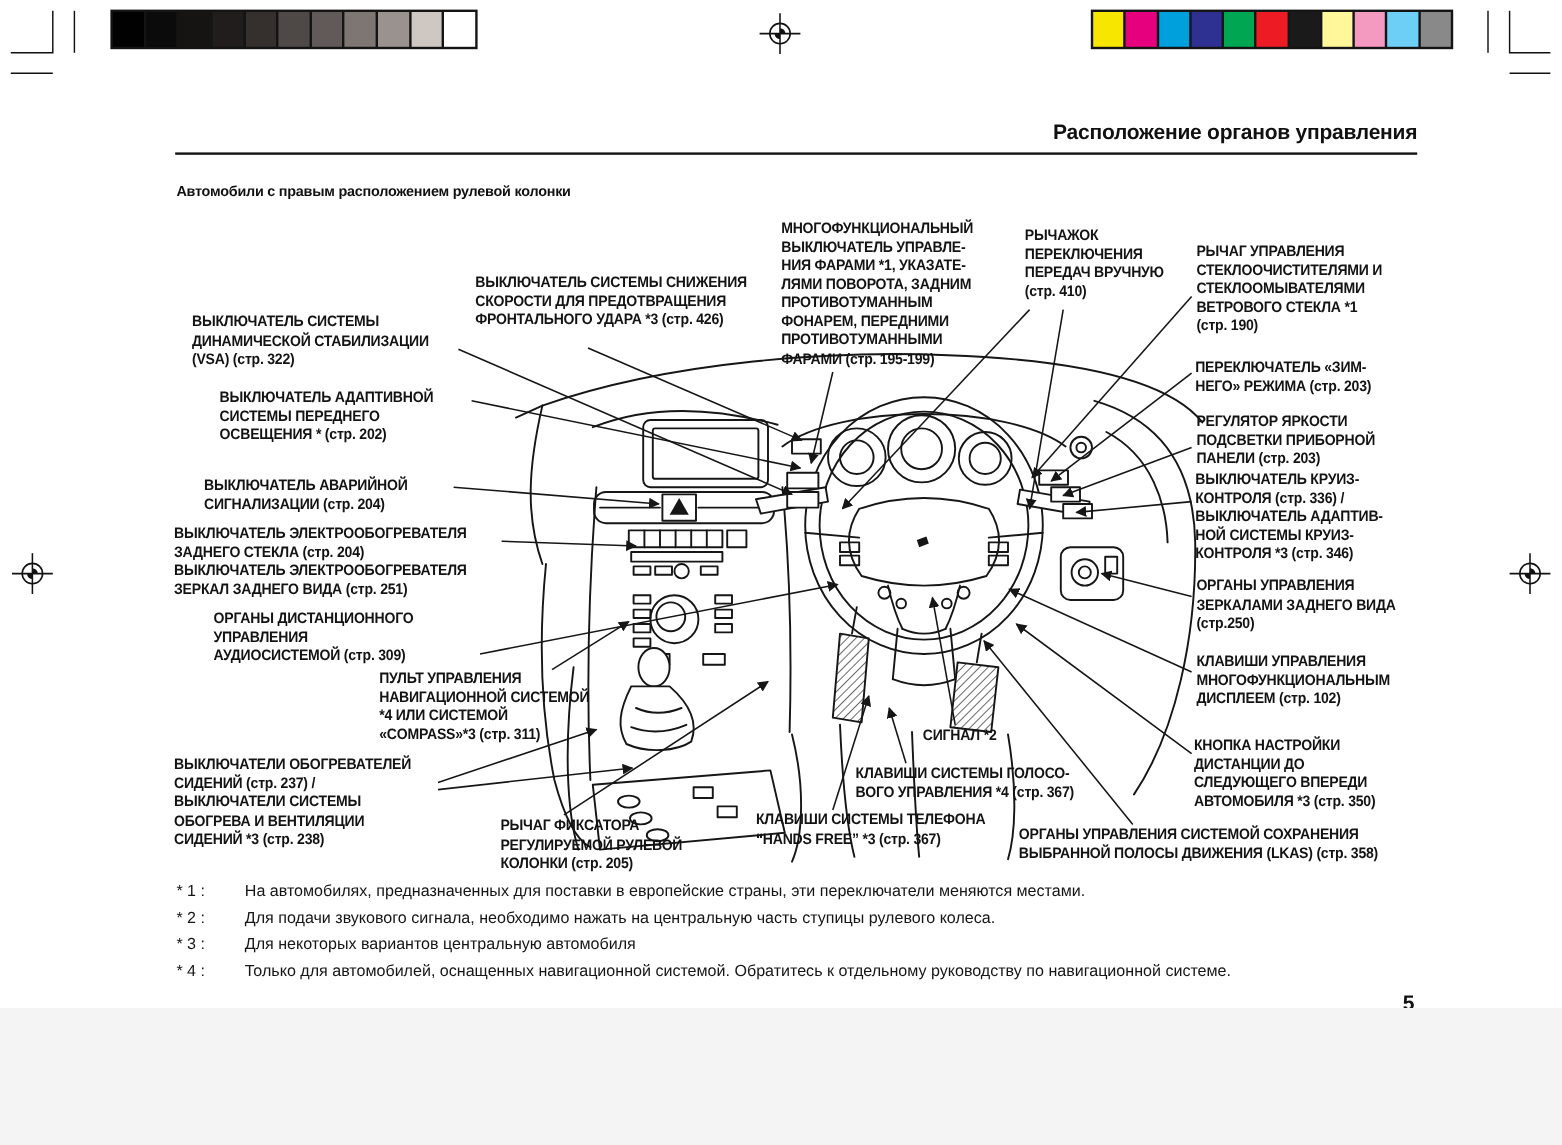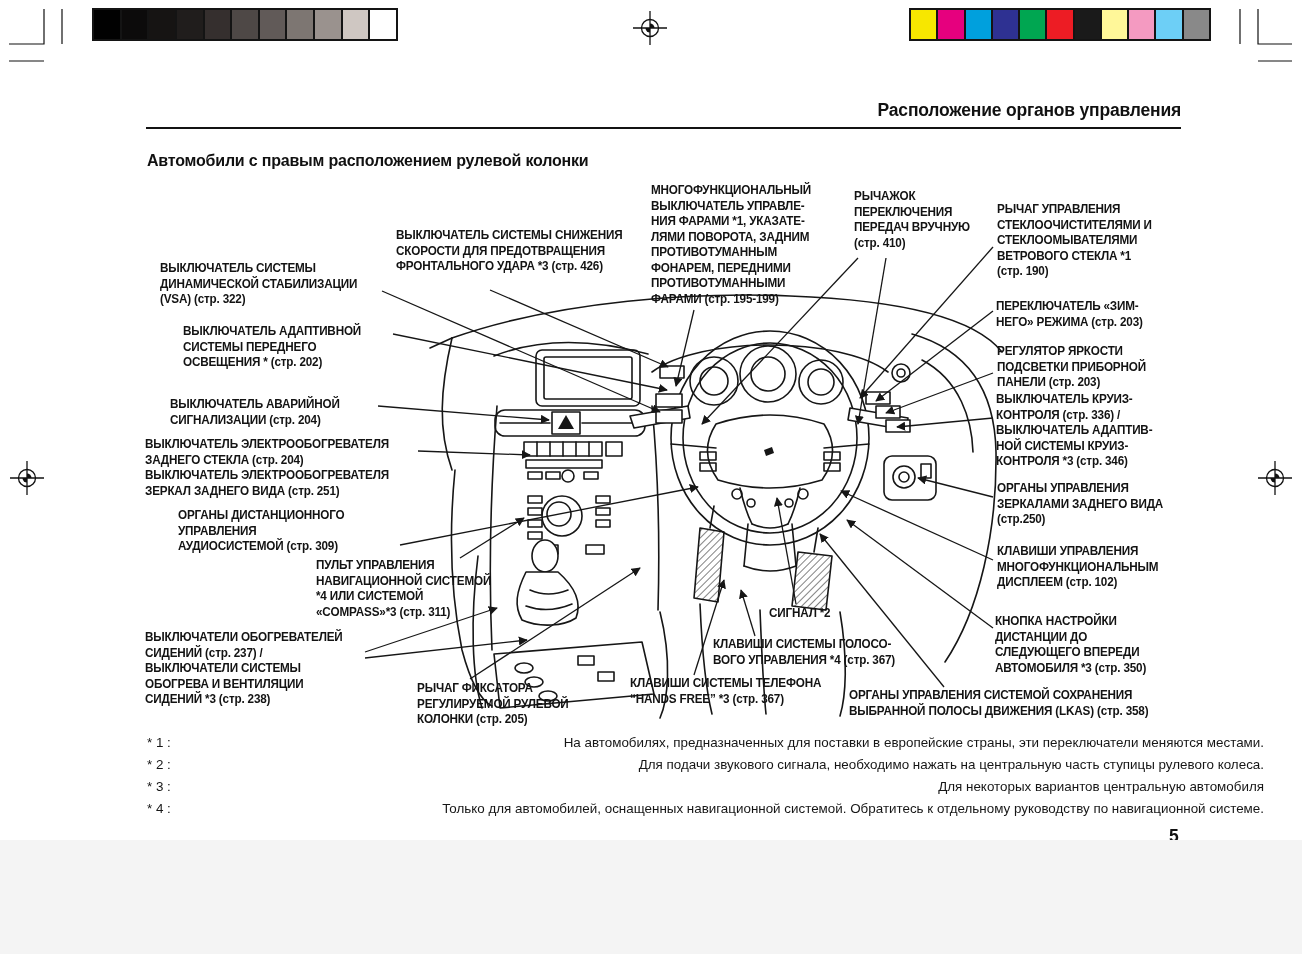--- a/index.html
+++ b/index.html
@@ -3,25 +3,25 @@
 <meta charset="utf-8">
 <style>
   html,body{margin:0;padding:0;background:#f4f4f4;}
   #page{position:relative;width:1302px;height:840px;background:#ffffff;overflow:hidden;
         font-family:"Liberation Sans",sans-serif;color:#111;}
   #art{position:absolute;left:0;top:0;width:1302px;height:954px;}
   .co{position:absolute;font-weight:bold;font-size:12.6px;line-height:15.5px;
       letter-spacing:-0.2px;white-space:pre-line;transform:scaleX(.93);transform-origin:0 0;color:#131313;}
   .title{position:absolute;top:100px;right:121px;font-weight:bold;font-size:17.5px;letter-spacing:-0.2px;}
   .rule{position:absolute;left:146px;top:127px;width:1035px;height:2px;background:#131313;}
-  .subtitle{position:absolute;left:147px;top:152px;font-weight:bold;font-size:16px;letter-spacing:-0.2px;}
+  .subtitle{position:absolute;left:147px;top:152px;font-weight:bold;font-size:12px;letter-spacing:-0.2px;}
   .pagenum{position:absolute;left:1169px;top:826px;font-weight:bold;font-size:17.5px;}
   .fnrow{position:absolute;font-size:13.4px;line-height:16px;color:#161616;}
   .fnmark{position:absolute;left:147px;width:50px;}
-  .fntext{position:absolute;left:204px;width:1060px;text-align:right;}
+  .fntext{position:absolute;left:204px;width:1060px;}
   .bar{position:absolute;top:8px;display:flex;background:#141414;padding:2px;gap:2px;height:29px;}
   #gsbar{left:92px;width:302px;}
   #cbar{left:909px;width:298px;}
   .swatch{flex:1 1 0;height:100%;}
 </style>
 </head>
 <body>
 
 <div id="page">
 

